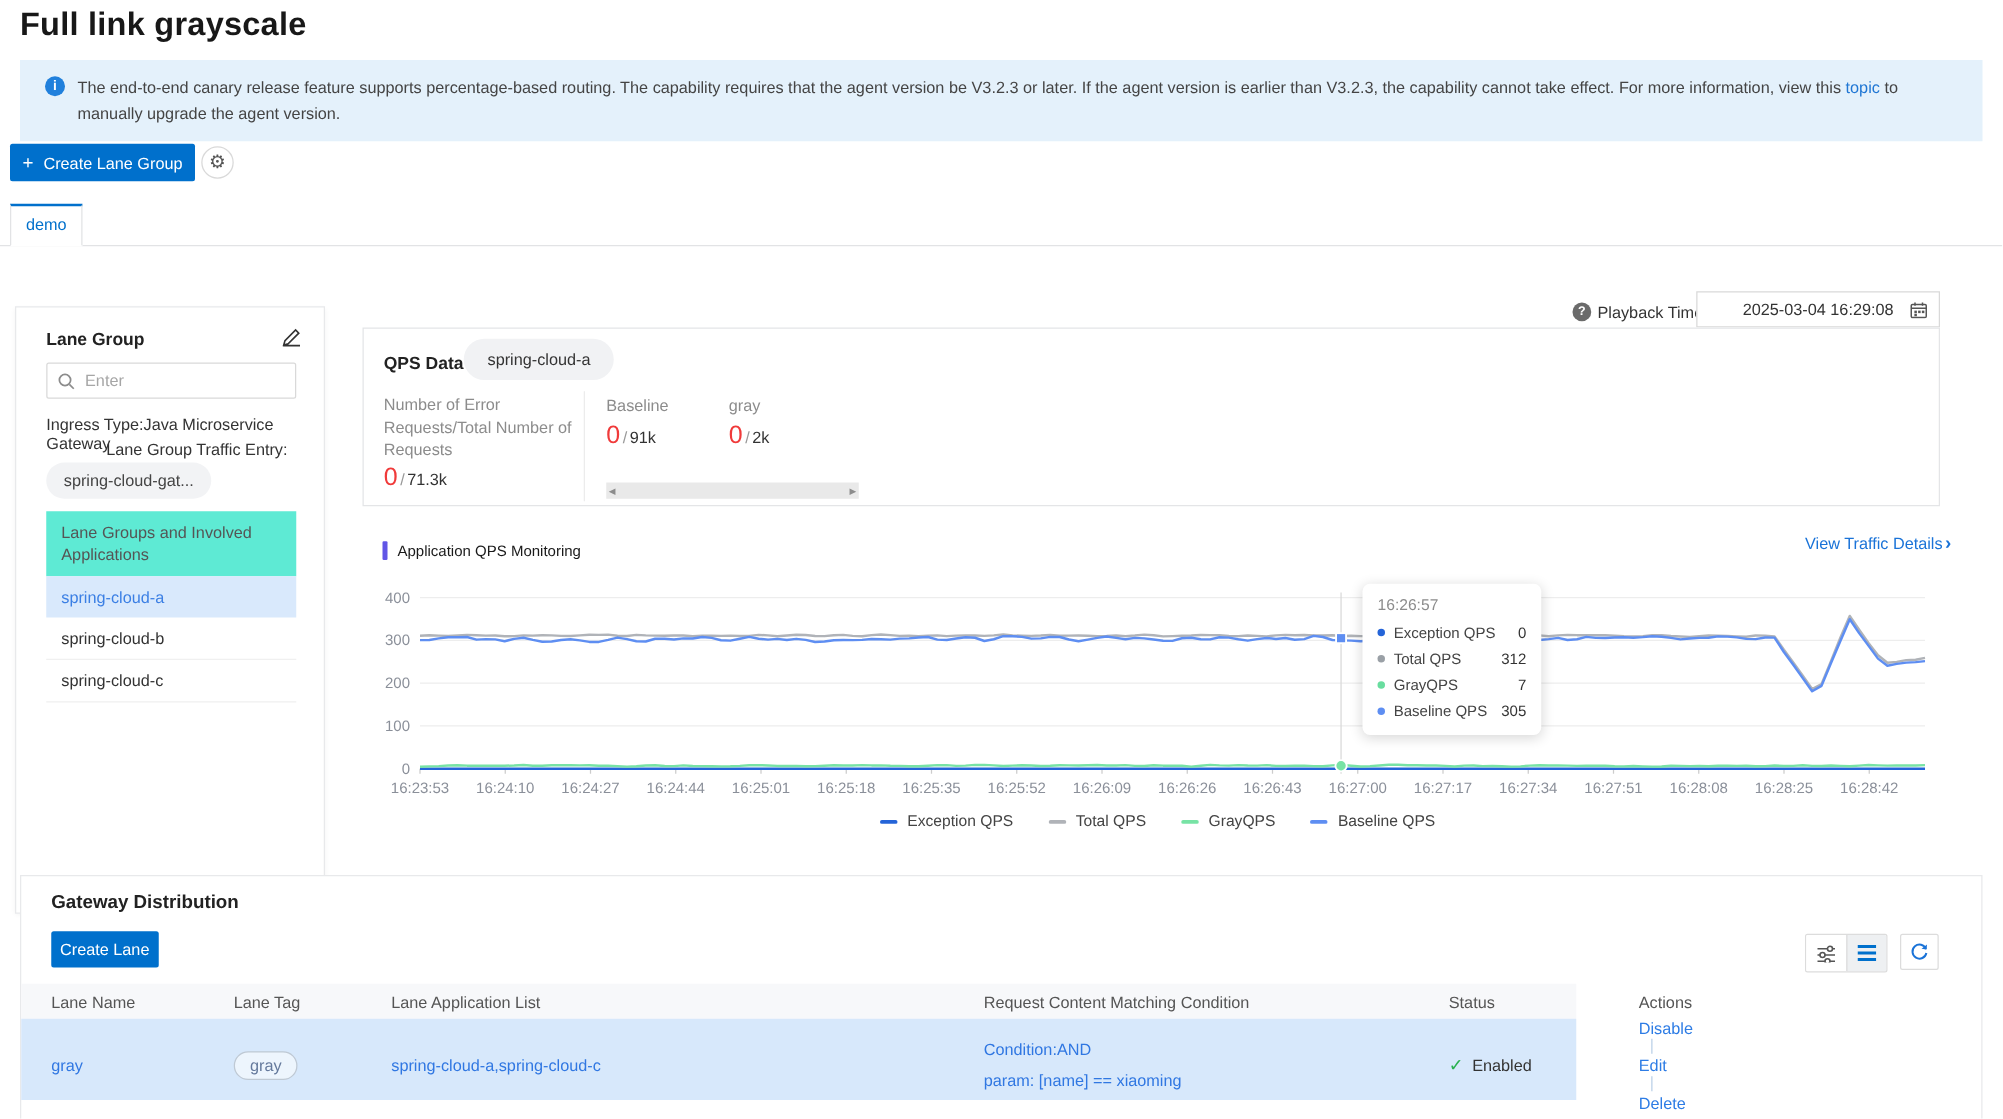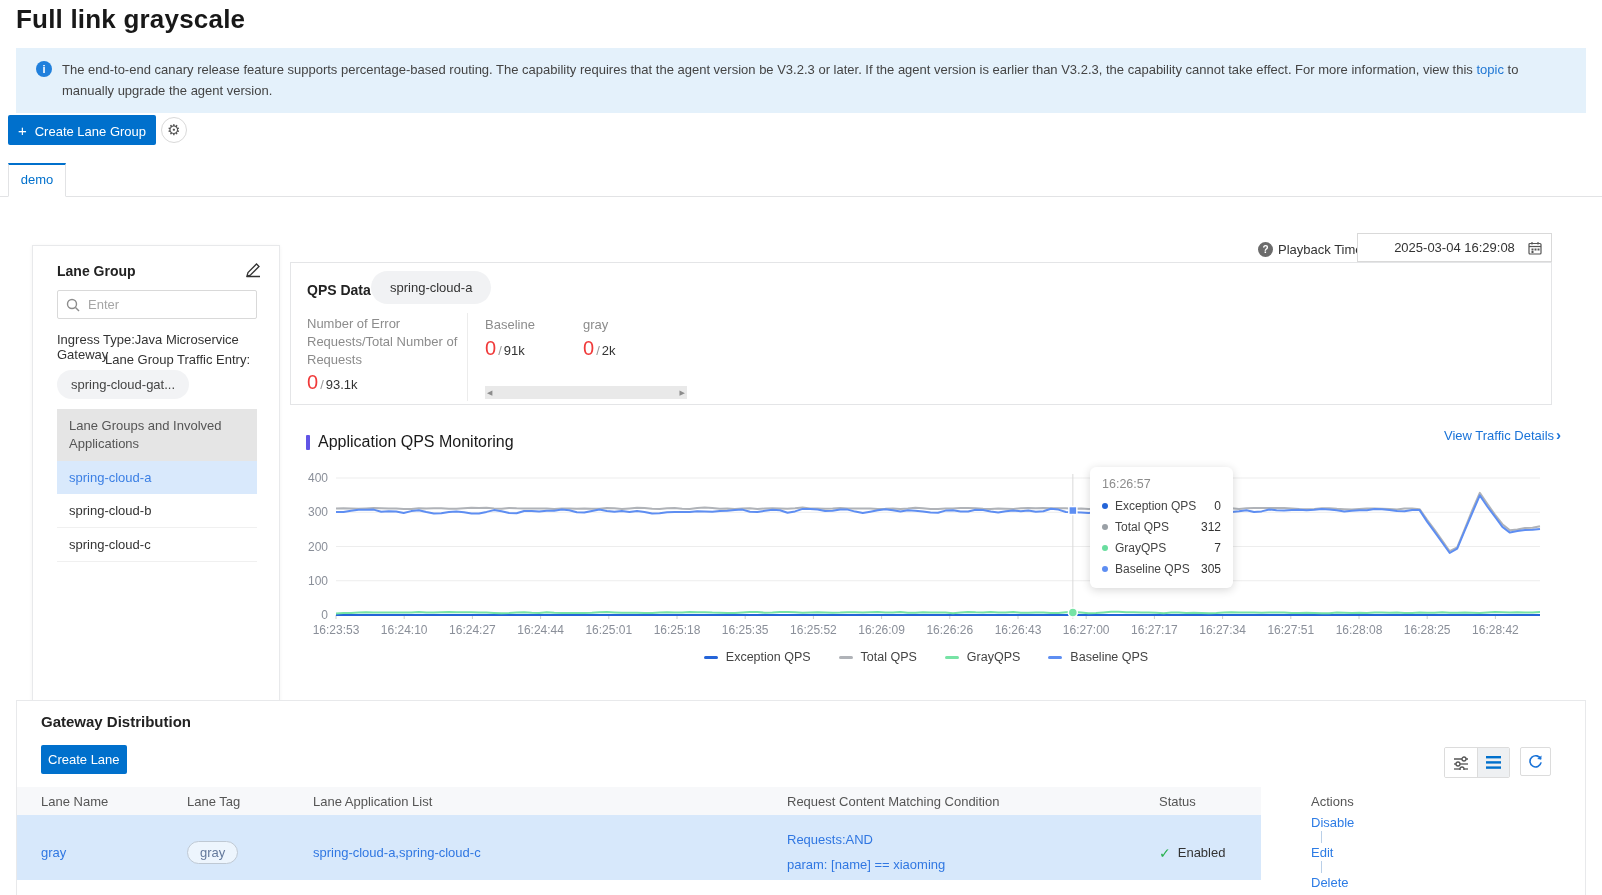--- a/index.html
+++ b/index.html
@@ -14,31 +14,31 @@
 
   .btn-primary { position:absolute; border:none; background:#0070cc; color:#fff; font-size:13px; font-family:inherit; cursor:pointer; border-radius:2px; }
   .btn-clg { left:8px; top:115px; width:148px; height:30px; }
   .btn-clg .plus { font-size:15px; margin-right:8px; font-weight:400; }
   .gear-btn { position:absolute; left:161px; top:117px; width:26px; height:26px; border:1px solid #d9d9d9; border-radius:50%; color:#555; font-size:15px; text-align:center; line-height:24px; cursor:pointer; background:#fff; }
 
   .tabbar { position:absolute; left:0; top:163px; width:1602px; height:34px; border-bottom:1px solid #e2e3e5; }
   .tab { position:absolute; left:8px; top:0; width:58px; height:34px; background:#fff; border:1px solid #e2e3e5; border-bottom:1px solid #fff; border-top:2px solid #0070cc; color:#0070cc; text-align:center; line-height:30px; cursor:pointer; }
 
   
-  .lane-panel { position:absolute; left:32px; top:245px; width:248px; height:486px; background:#fff; border:1px solid #e8e9eb; box-shadow:0 1px 4px rgba(0,0,0,.05); }
+  .lane-panel { position:absolute; left:12px; top:245px; width:248px; height:486px; background:#fff; border:1px solid #e8e9eb; box-shadow:0 1px 4px rgba(0,0,0,.05); }
   .lane-panel-title { position:absolute; left:24px; top:17px; font-size:14px; font-weight:700; color:#222; }
   .pencil-icon { position:absolute; right:18px; top:16px; width:16px; height:16px; cursor:pointer; }
   .search-box { position:absolute; left:24px; top:44px; width:200px; height:29px; border:1px solid #d9d9d9; border-radius:2px; display:flex; align-items:center; padding:0 8px; }
   .search-box input { border:none; outline:none; width:140px; font-size:13px; font-family:inherit; color:#333; margin-left:8px; }
   .search-box input::placeholder { color:#a6a6a6; }
   .ingress-line { position:absolute; left:24px; top:86px; color:#333; }
   .entry-line   { position:absolute; left:24px; top:106px; color:#333;margin-left:48px; }
   .entry-tag { position:absolute; left:24px; top:124px; background:#f2f3f5; border-radius:15px; padding:7px 14px; color:#444; }
   .lane-list { position:absolute; left:24px; top:163px; width:200px; }
-  .lane-list-header { background:#e5e5e5; color:#555; padding:8px 12px; line-height:1.4; }
+  .lane-list-header { background:#5eead4; color:#555; padding:8px 12px; line-height:1.4; }
   .lane-item { padding:9px 12px; border-bottom:1px solid #f0f0f0; color:#333; cursor:pointer; }
   .lane-item.selected { background:#d9e9fc; color:#3b7fe4; border-bottom:none; }
 
   
   .playback-label { position:absolute; left:1278px; top:242px; color:#333; }
   .q-icon { position:absolute; left:1258px; top:242px; width:15px; height:15px; border-radius:50%; background:#6b6b6b; color:#fff; text-align:center; line-height:15px; font-size:10px; font-weight:700; }
   .playback-input { position:absolute; left:1357px; top:233px; width:195px; height:29px; border:1px solid #d9d9d9; background:#fff; display:flex; align-items:center; justify-content:center; cursor:pointer; }
   .playback-input input { border:none; outline:none; width:140px; text-align:center; font-size:13px; font-family:inherit; color:#333; }
   .cal-icon { position:absolute; right:9px; top:7px; }
 
@@ -52,21 +52,21 @@
   .err-den { font-size:13px; color:#333; }
   .slash { color:#999; font-size:13px; padding:0 2px; }
   .qps-vdiv { position:absolute; left:176px; top:50px; width:1px; height:88px; background:#ececec; }
   .qps-col-label { position:absolute; top:54px; color:#8c8c8c; }
   .qps-col-value { position:absolute; top:74px; }
   .hscrollbar { position:absolute; left:194px; top:123px; width:202px; height:13px; background:#e9e9e9; display:flex; justify-content:space-between; align-items:center; padding:0 2px; color:#8c8c8c; font-size:7px; cursor:pointer; }
 
   
   .chart-title-row { position:absolute; left:306px; top:433px; display:flex; align-items:center; }
   .accent-bar { width:4px; height:15px; background:#6155e6; border-radius:1px; margin-right:8px; }
-  .chart-title { font-size:16px; color:#1a1a1a; }
+  .chart-title { font-size:12px; color:#1a1a1a; }
   .details-link { position:absolute; left:1444px; top:426px; color:#1a73d8; cursor:pointer; text-decoration:none; }
   .details-link .chev { font-size:15px; font-weight:700; margin-left:2px; }
   .chart-wrap { position:absolute; left:300px; top:468px; width:1252px; height:180px; }
   .legend { position:absolute; left:300px; top:650px; width:1252px; display:flex; justify-content:center; gap:28px; }
   .legend-item { display:flex; align-items:center; gap:8px; color:#444; font-size:12.5px; cursor:pointer; }
   .legend-dash { width:14px; height:3px; border-radius:2px; }
 
   .chart-tooltip { position:absolute; left:1090px; top:467px; width:143px; background:#fff; border-radius:6px; box-shadow:0 2px 10px rgba(0,0,0,.16); padding:10px 12px 12px; z-index:5; }
   .tt-title { color:#8c8c8c; font-size:12.5px; margin-bottom:8px; }
   .tt-row { display:flex; align-items:center; margin-top:7px; font-size:12px; color:#444; }
@@ -153,21 +153,21 @@
         <rect x="6.5" y="7.5" width="2" height="2" fill="#555"></rect>
         <rect x="9.5" y="7.5" width="2" height="2" fill="#555"></rect>
         <rect x="3.5" y="10" width="2" height="2" fill="#555"></rect>
       </svg>
   </div>
 
   <div class="qps-card">
     <div class="qps-title">QPS Data</div>
     <div class="qps-chip">spring-cloud-a</div>
     <div class="qps-metric-label">Number of Error Requests/Total Number of Requests</div>
-    <div class="qps-metric-value"><span class="err-num">0</span><span class="slash">/</span><span class="err-den">93.1k</span></div>
+    <div class="qps-metric-value"><span class="err-num">0</span><span class="slash">/</span><span class="err-den">71.3k</span></div>
     <div class="qps-vdiv"></div>
     <div class="qps-col-label" style="left:194px;">Baseline</div>
     <div class="qps-col-value" style="left:194px;"><span class="err-num">0</span><span class="slash">/</span><span class="err-den">91k</span></div>
     <div class="qps-col-label" style="left:292px;">gray</div>
     <div class="qps-col-value" style="left:292px;"><span class="err-num">0</span><span class="slash">/</span><span class="err-den">2k</span></div>
     <div class="hscrollbar">
         <span>◀</span>
         <span>▶</span>
       </div>
   </div>
@@ -315,21 +315,21 @@
         <div>Lane Application List</div>
         <div>Request Content Matching Condition</div>
         <div>Status</div>
         <div>Actions</div>
       </div>
       <div class="tbl-row tbl-data">
         <div class="cell-blue">gray</div>
         <div><span class="tag-pill">gray</span></div>
         <div class="cell-blue">spring-cloud-a,spring-cloud-c</div>
         <div>
-          <div class="cond-line">Requests:AND</div>
+          <div class="cond-line">Condition:AND</div>
           <div class="cond-line">param: [name] == xiaoming</div>
         </div>
         <div class="status-cell">
             <span class="check">✓</span>
             <span>Enabled</span>
           </div>
         <div class="actions-cell">
           <a>Disable</a><span class="act-sep"></span><a>Edit</a><span class="act-sep"></span><a>Delete</a>
         </div>
       </div>

